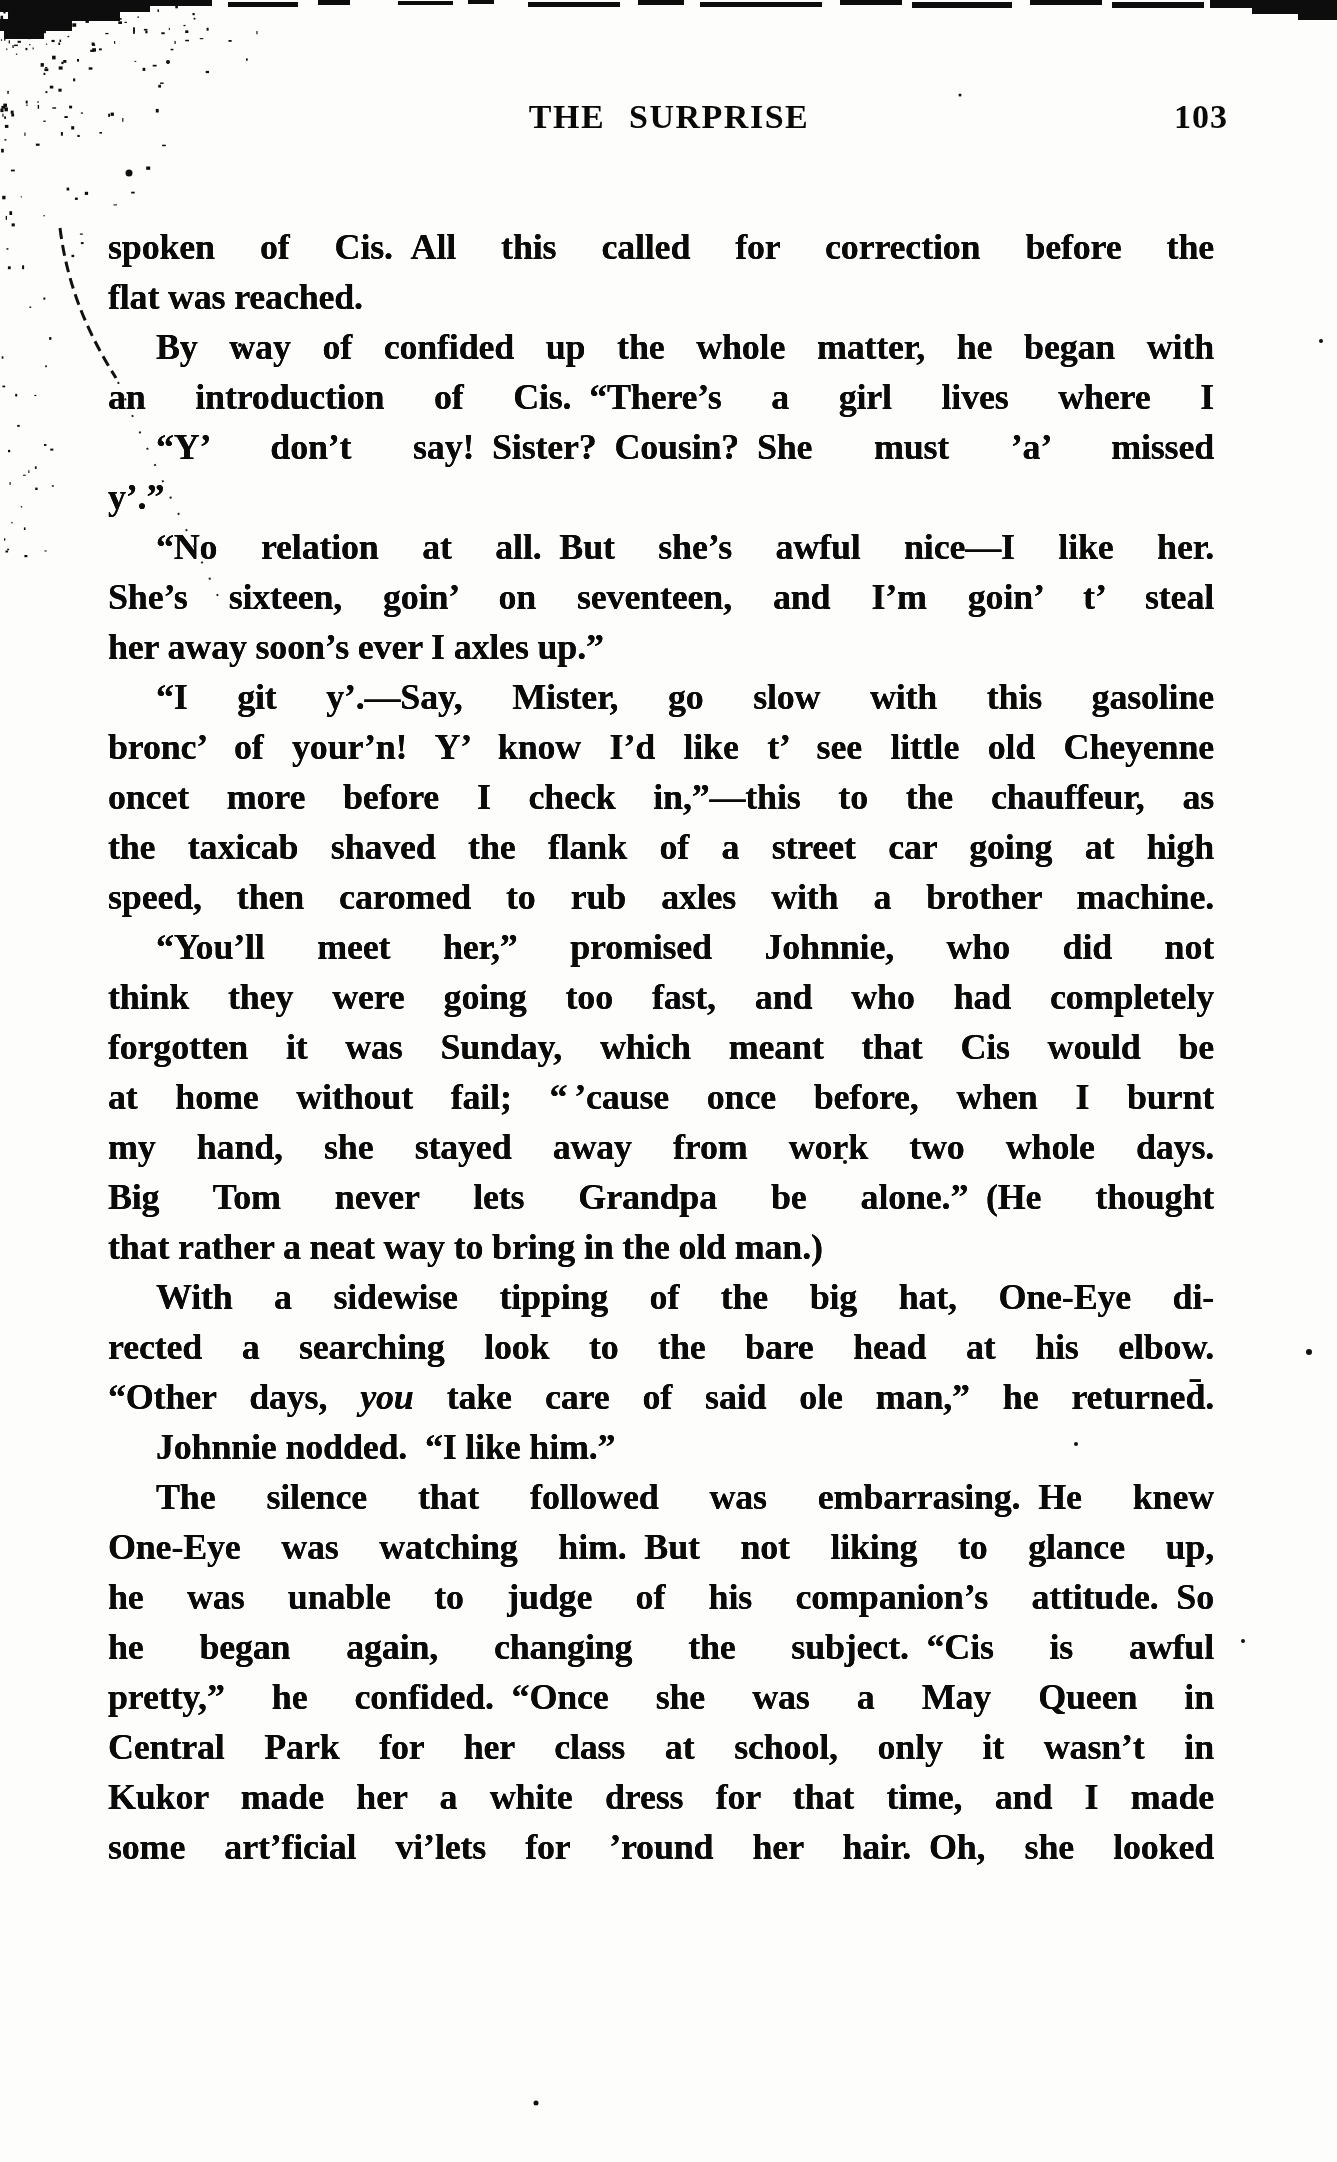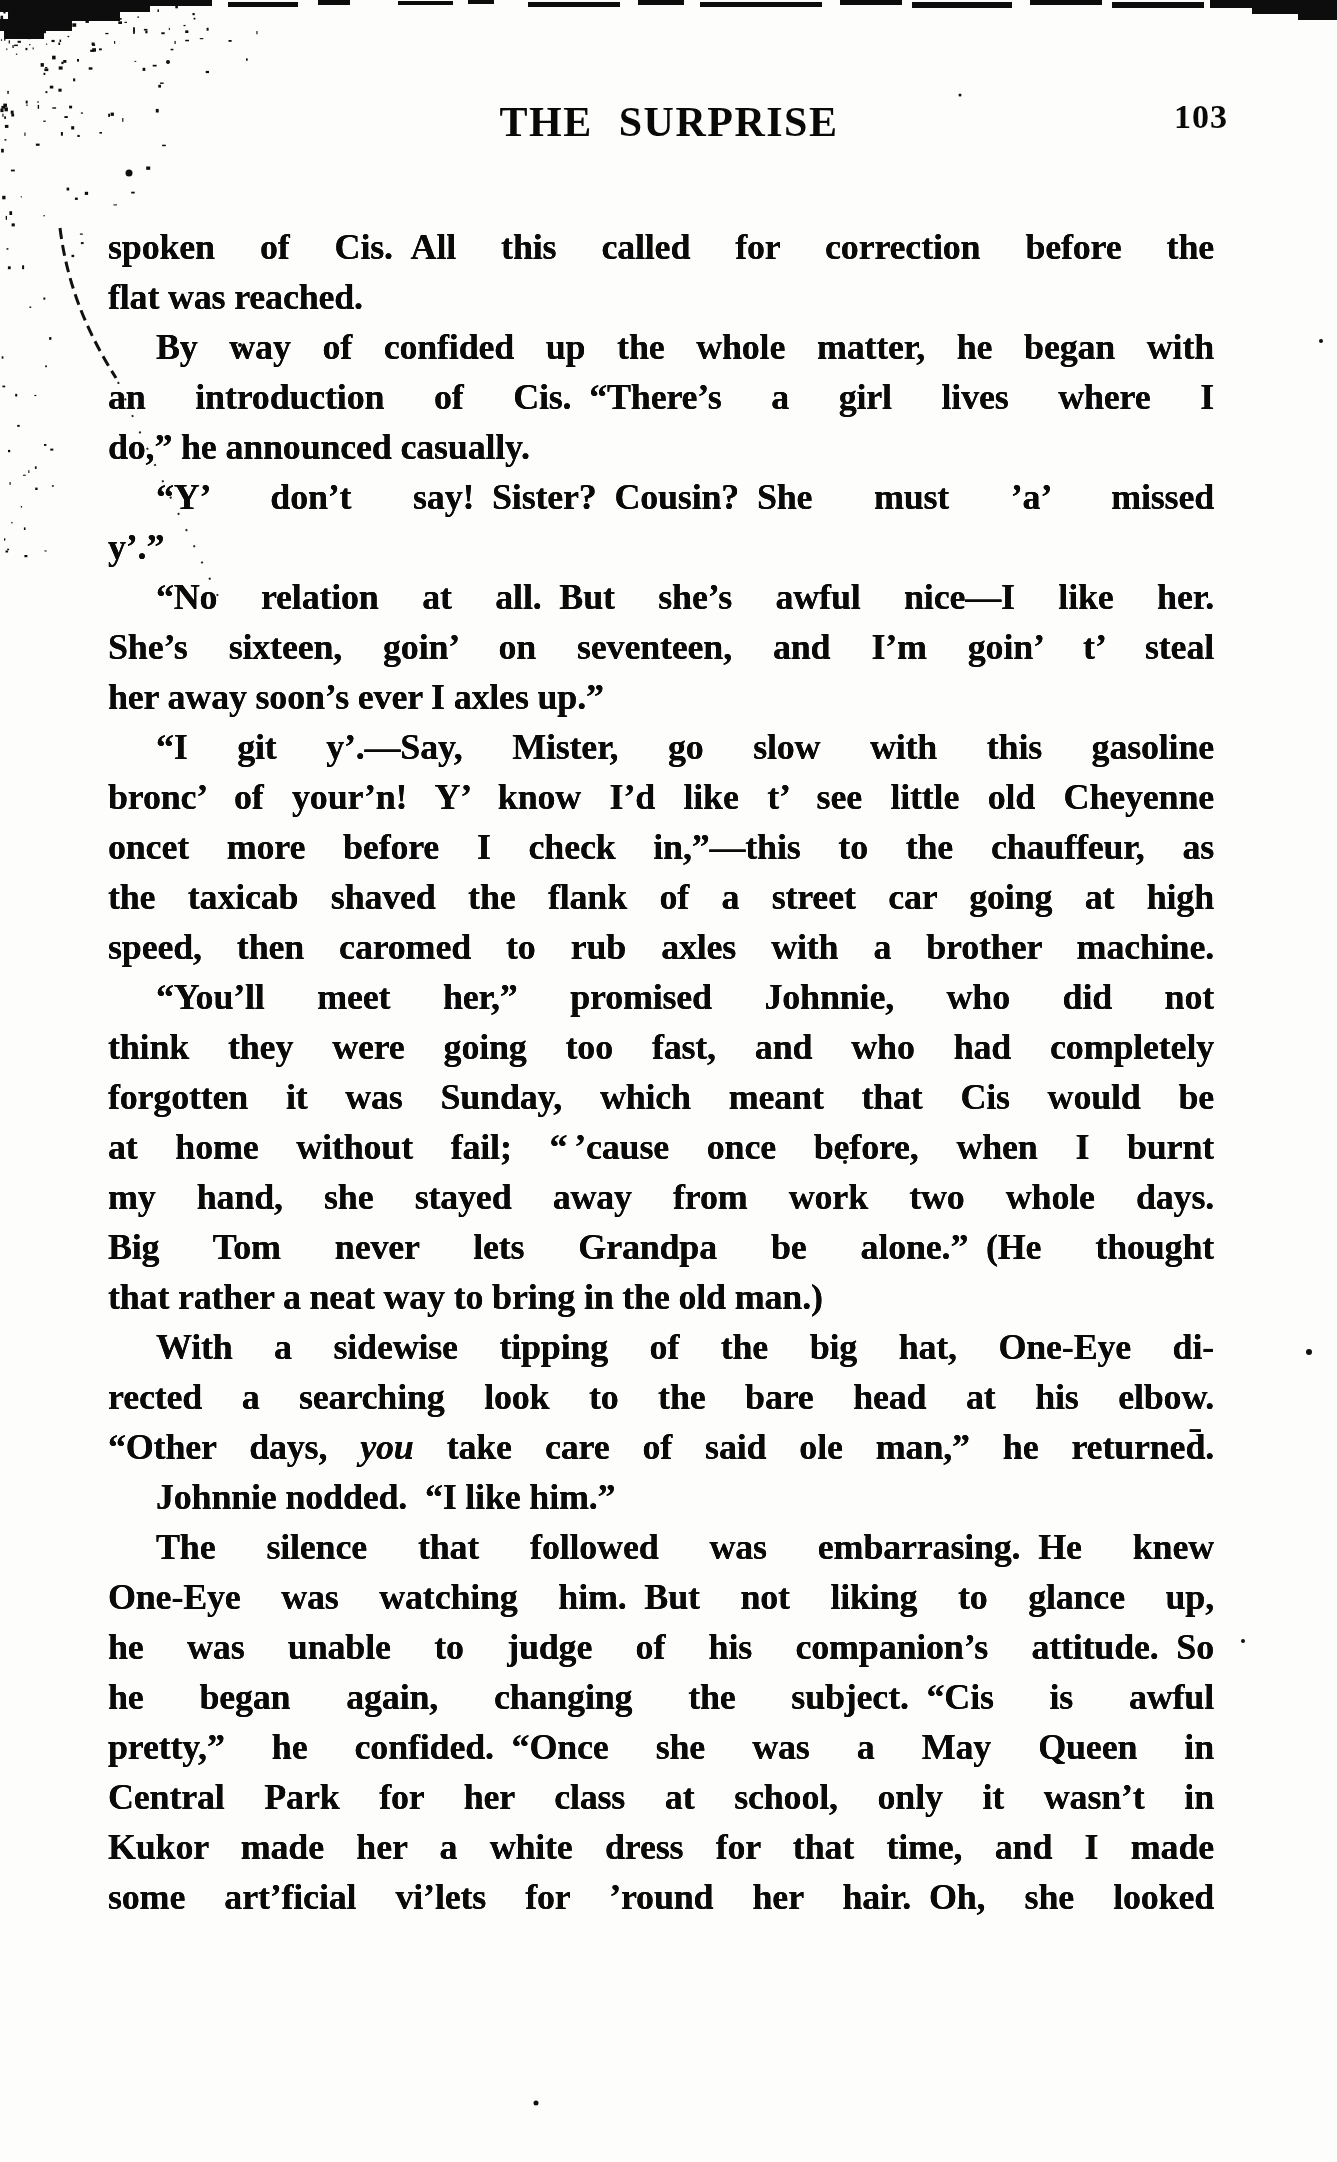--- a/index.html
+++ b/index.html
@@ -8,21 +8,21 @@
     width: 1337px; height: 2162px;
     background: #fdfdfb;
     overflow: hidden;
     font-family: "Liberation Serif", "DejaVu Serif", serif;
     color: #0a0a0a;
   }
   
   #running-head {
     position: absolute; top: 98px; left: 116px; width: 1106px;
     text-align: center;
-    font-size: 42px; font-weight: bold;
+    font-size: 34px; font-weight: bold;
     letter-spacing: 1.5px; word-spacing: 14px;
     color: #090909;
   }
   #folio {
     position: absolute; top: 98px; right: 109px;
     font-size: 34px; font-weight: bold; letter-spacing: 1px;
     color: #090909;
   }
   
   #body-text {
@@ -59,21 +59,20 @@
   <div id="body-text">
 
     <div>
       <div class="line">spoken of Cis. All this called for correction before the</div>
       <div class="line end">flat was reached.</div>
     </div>
 
     <div>
       <div class="line indent">By way of confided up the whole matter, he began with</div>
       <div class="line">an introduction of Cis. “There’s a girl lives where I</div>
-      <div class="line end">do,” he announced casually.</div>
     </div>
 
     <div>
       <div class="line indent">“Y’ don’t say! Sister? Cousin? She must ’a’ missed</div>
       <div class="line end">y’.”</div>
     </div>
 
     <div>
       <div class="line indent">“No relation at all. But she’s awful nice—I like her.</div>
       <div class="line">She’s sixteen, goin’ on seventeen, and I’m goin’ t’ steal</div>

